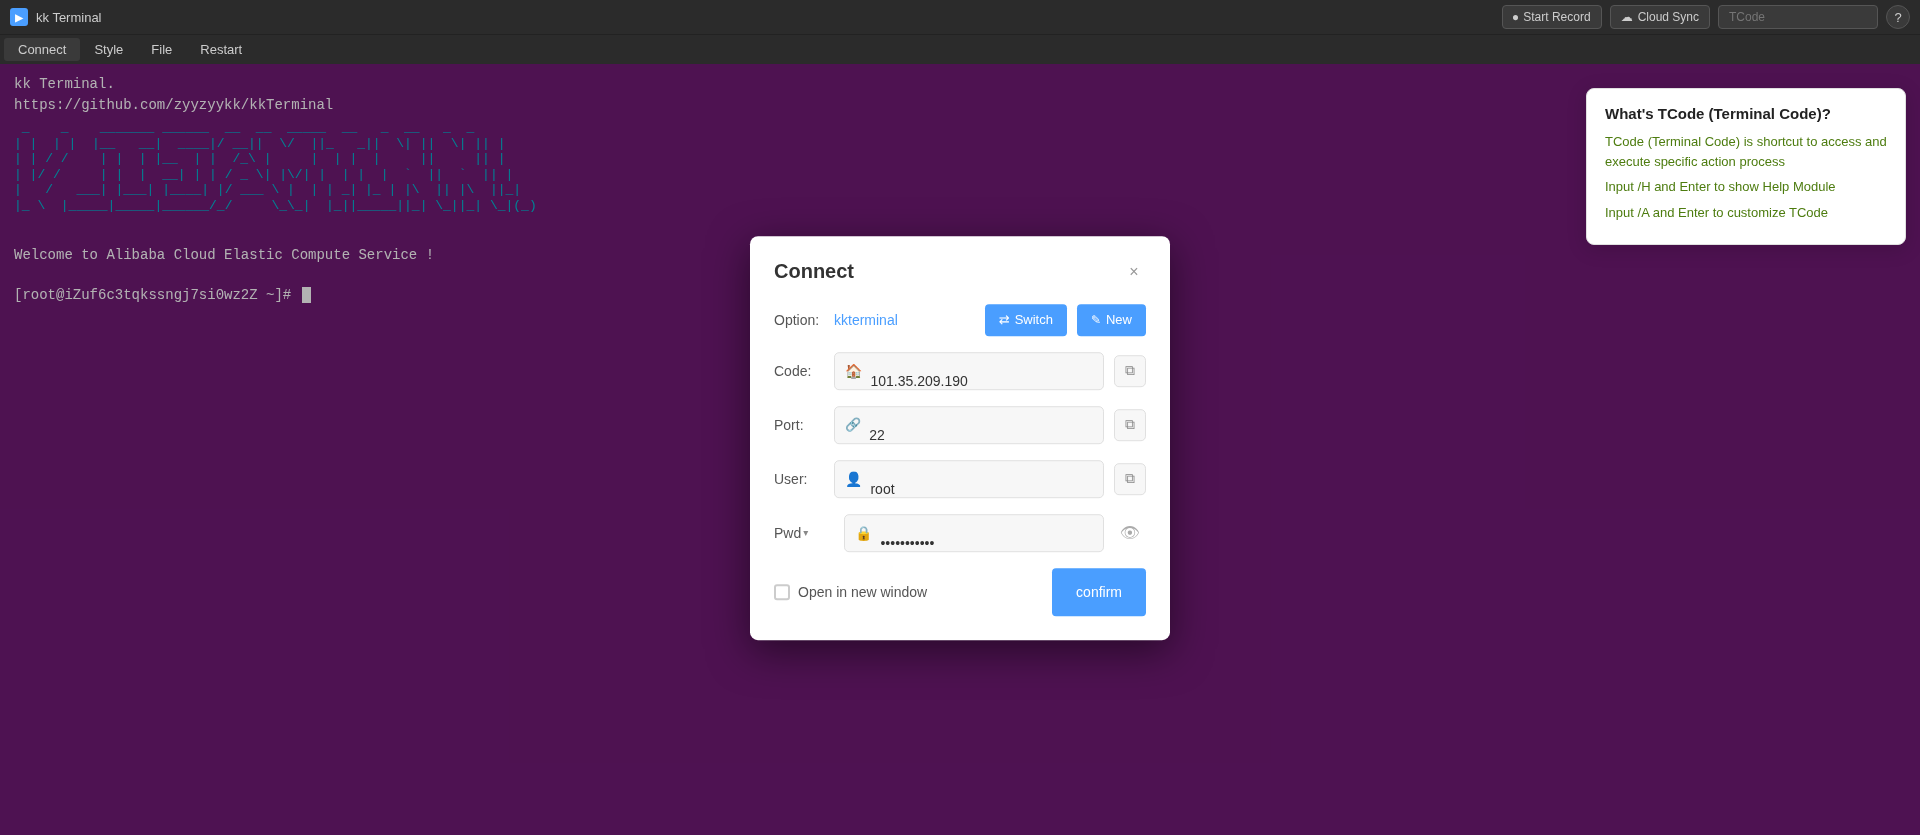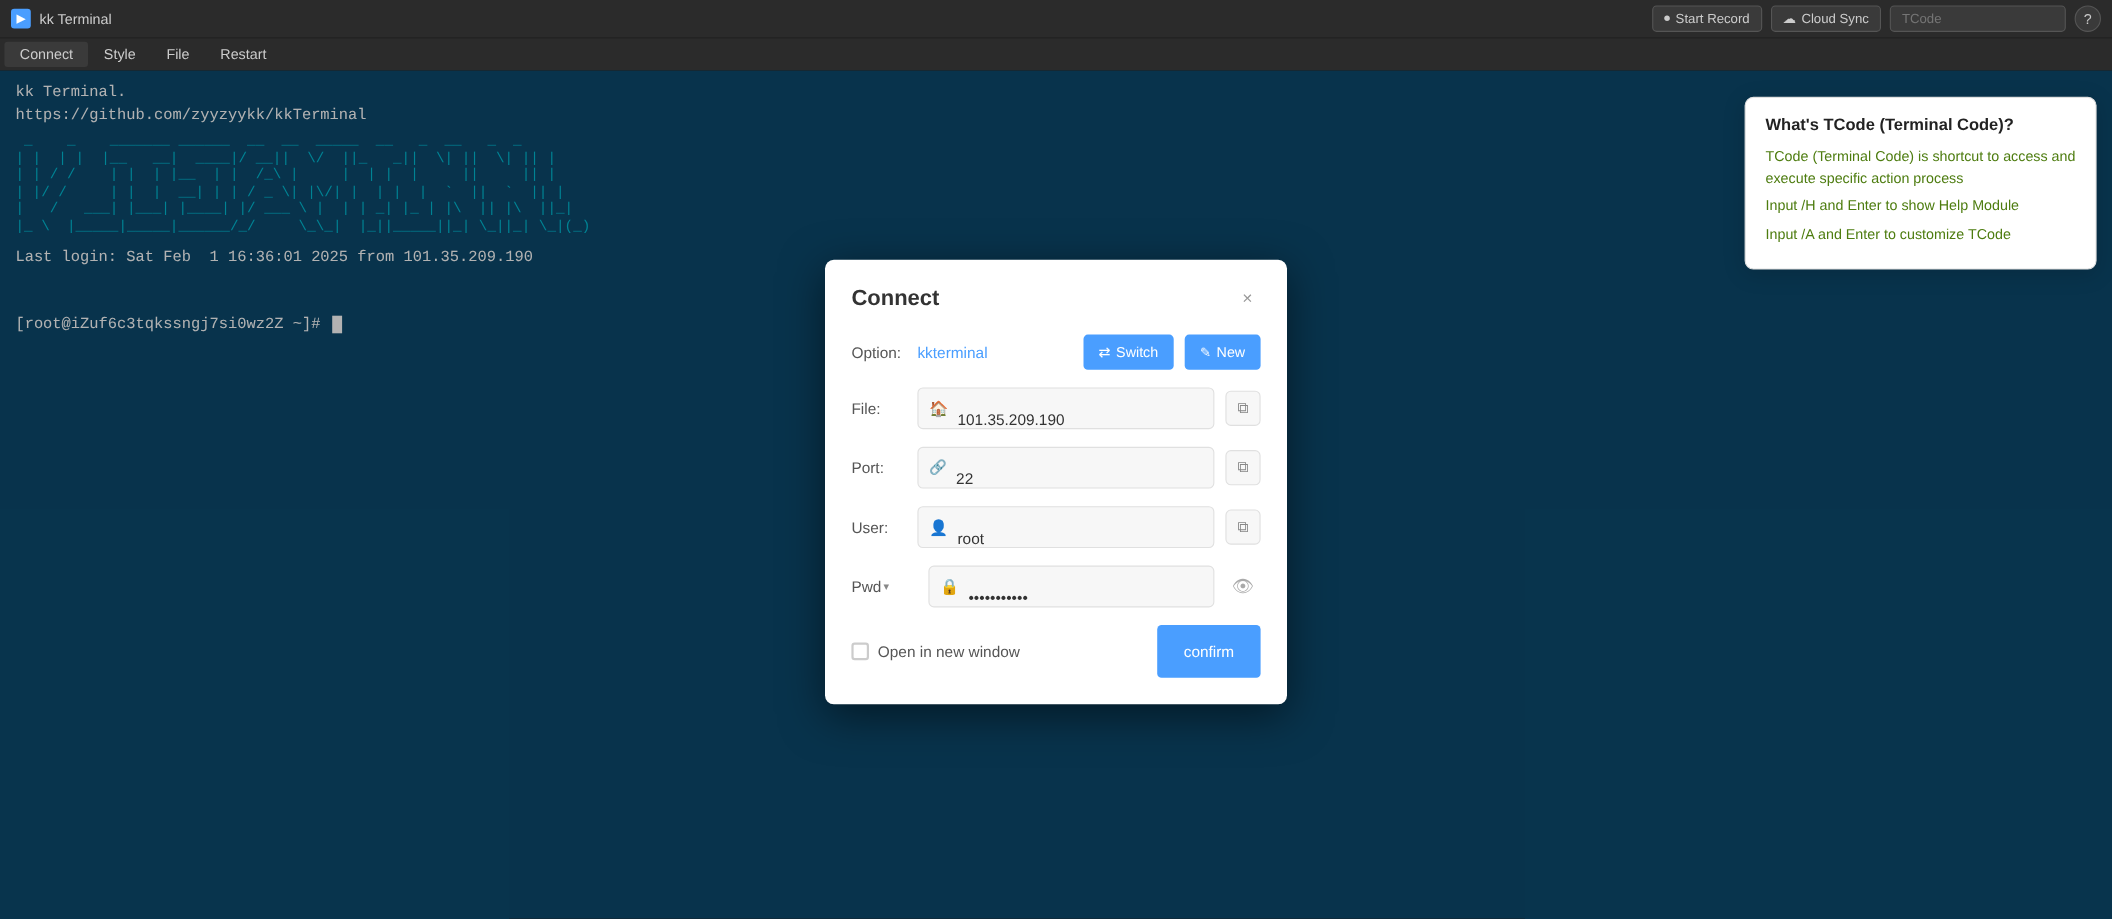--- a/index.html
+++ b/index.html
@@ -96,21 +96,21 @@
     }
     .menu-item:hover, .menu-item.active { background: #3a3a3a; }
 
     
     .terminal-area {
       position: absolute;
       top: 64px;
       left: 0;
       right: 0;
       bottom: 0;
-      background: #0c4a6e;
+      background: #701a75;
       padding: 10px 14px;
       font-family: 'Courier New', Courier, monospace;
       font-size: 14px;
       color: #fff;
       overflow: hidden;
     }
     .terminal-ascii {
       color: #00bcd4;
       font-size: 13px;
       line-height: 1.2;
@@ -382,22 +382,22 @@
 https://github.com/zyyzyykk/kkTerminal
 </div>
   <div class="terminal-ascii"> _    _    _______ ______  __  __  _____  __   _  __   _  _
 | |  | |  |__   __|  ____|/ __||  \/  ||_   _||  \| ||  \| || |
 | | / /    | |  | |__  | |  /_\ |     |  | |  |     ||     || |
 | |/ /     | |  |  __| | | / _ \| |\/| |  | |  |  `  ||  `  || |
 |   /   ___| |___| |____| |/ ___ \ |  | | _| |_ | |\  || |\  ||_|
 |_ \  |_____|_____|______/_/     \_\_|  |_||_____||_| \_||_| \_|(_)</div>
 
   <div style="margin-top:10px;">
-    <div class="terminal-text">Last login: Sat Feb  1 16:36:01 2025 from 101.35.209.190</div>
     <div class="terminal-text">&nbsp;</div>
+    <div class="terminal-text">Welcome to Alibaba Cloud Elastic Compute Service !</div>
     <div class="terminal-text">&nbsp;</div>
     <div class="terminal-prompt">
       <span>[root@iZuf6c3tqkssngj7si0wz2Z ~]# </span><span class="cursor-block"></span>
     </div>
   </div>
 </div>
 
 <div class="overlay"></div>
 
 <div class="dialog">
@@ -417,21 +417,21 @@
       <span style="font-size:13px;">⇄</span>
       <span>Switch</span>
     </button>
     <button class="btn-new">
       <span style="font-size:12px;">✎</span>
       <span>New</span>
     </button>
   </div>
 
   <div class="dialog-row">
-    <span class="dialog-label">File:</span>
+    <span class="dialog-label">Code:</span>
     <div class="input-wrapper">
       <span class="input-icon">🏠</span>
       <input class="input-field" type="text" value="101.35.209.190" style="">
     </div>
     <div class="copy-btn">
       <span>⧉</span>
     </div>
   </div>
 
   <div class="dialog-row">

